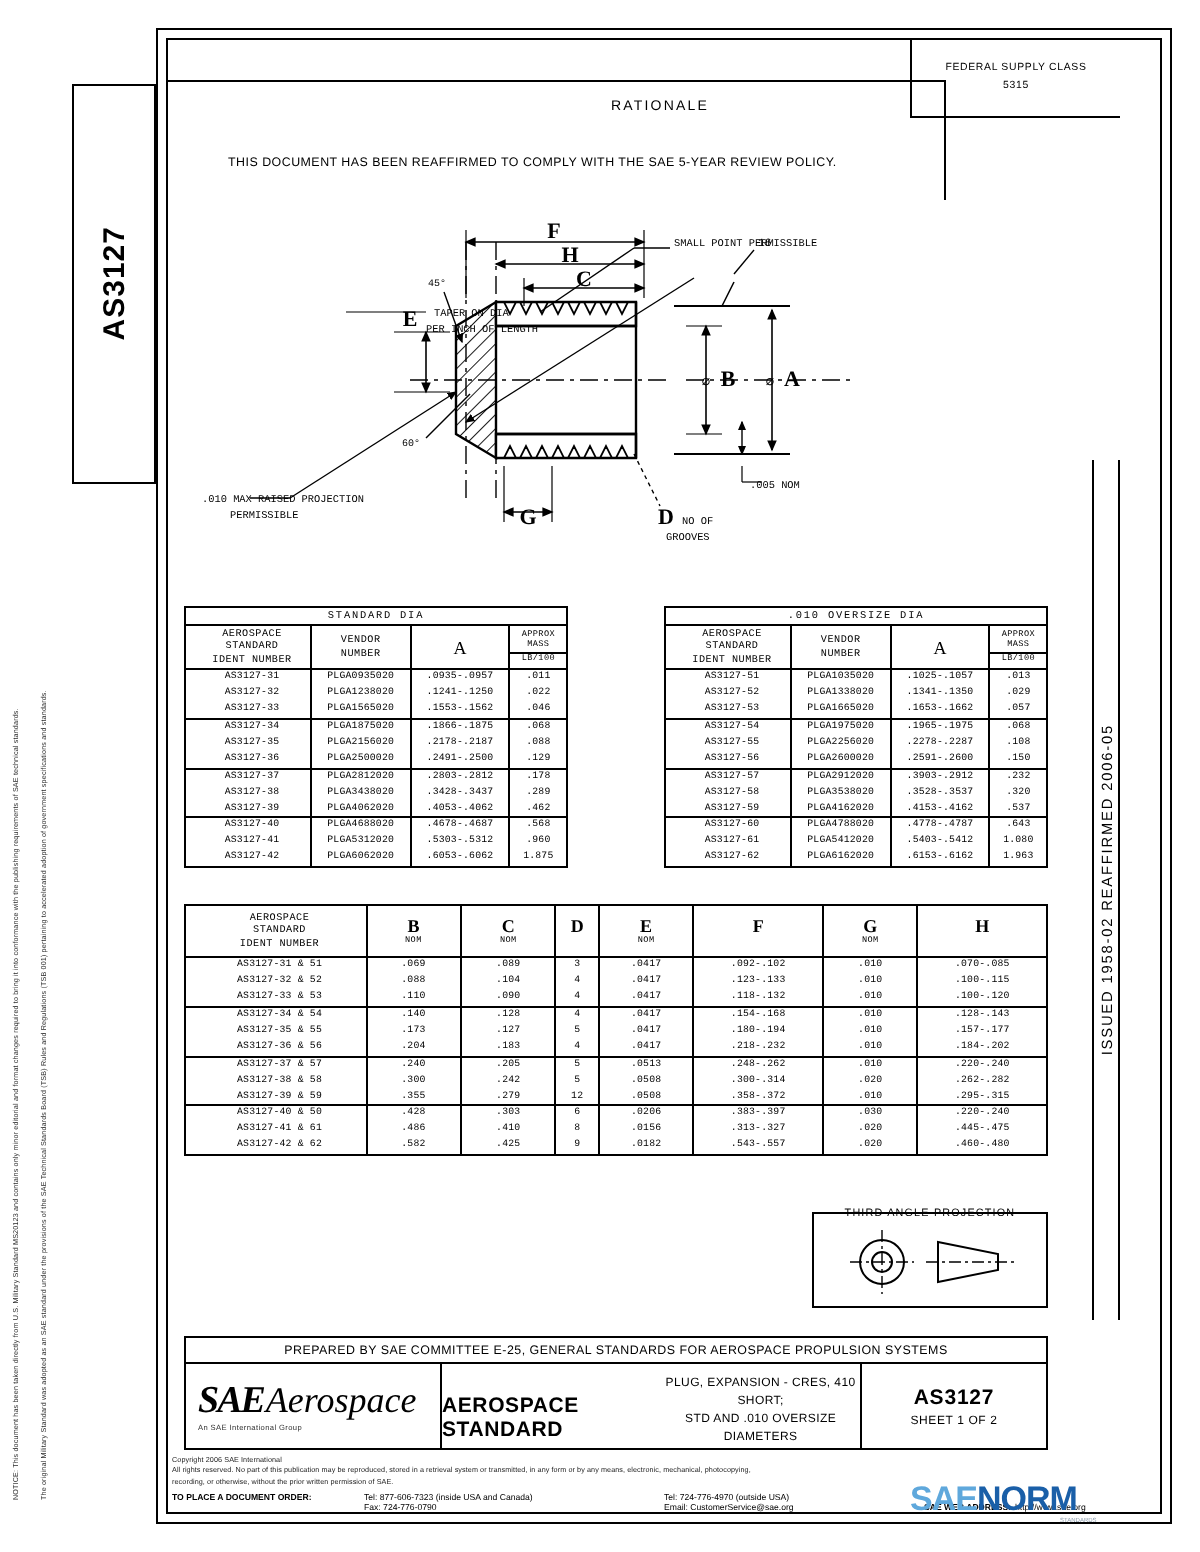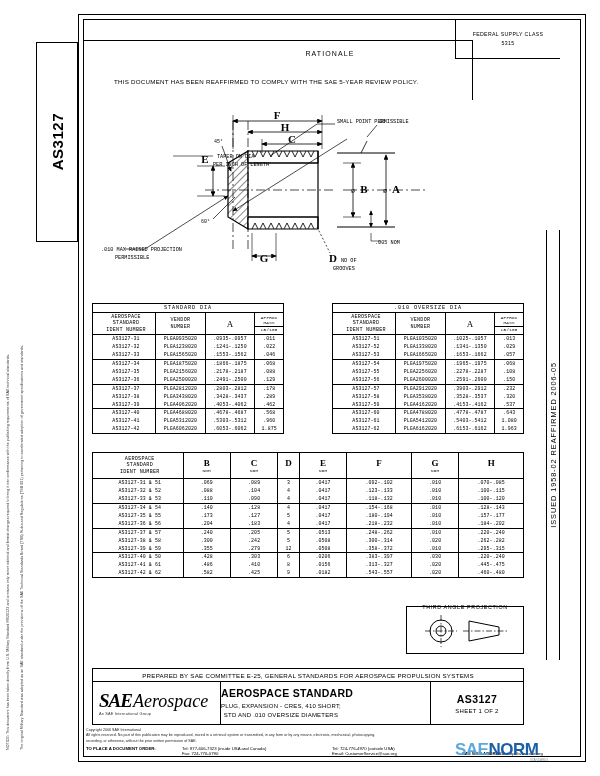--- a/index.html
+++ b/index.html
@@ -144,21 +144,21 @@
     font-size:19px; font-weight:bold; font-style:italic;
     letter-spacing:-1px; line-height:1;
   }
   #logo-aero {
     font-family:"Liberation Serif", serif;
     font-size:18px; font-style:italic; line-height:1; margin-left:1px;
   }
   #logo-tag { font-size:3.8px; color:#333; margin-top:2px; letter-spacing:0.2px; }
   #tb-mid {
     flex:1; border-right:1px solid #000;
-    display:flex; flex-direction:column; align-items:flex-start; justify-content:center;
+    display:flex; flex-direction:row; align-items:flex-end; justify-content:center;
   }
   #tb-mid-title {
     font-size:10.5px; font-weight:bold; letter-spacing:0.3px; margin-bottom:3px;
   }
   #tb-mid-sub { font-size:6px; text-align:center; line-height:1.5; letter-spacing:0.2px; }
   #tb-right {
     width:92px; display:flex; flex-direction:column;
     align-items:center; justify-content:center;
   }
   #tb-doc { font-size:10.5px; font-weight:bold; letter-spacing:0.4px; }

